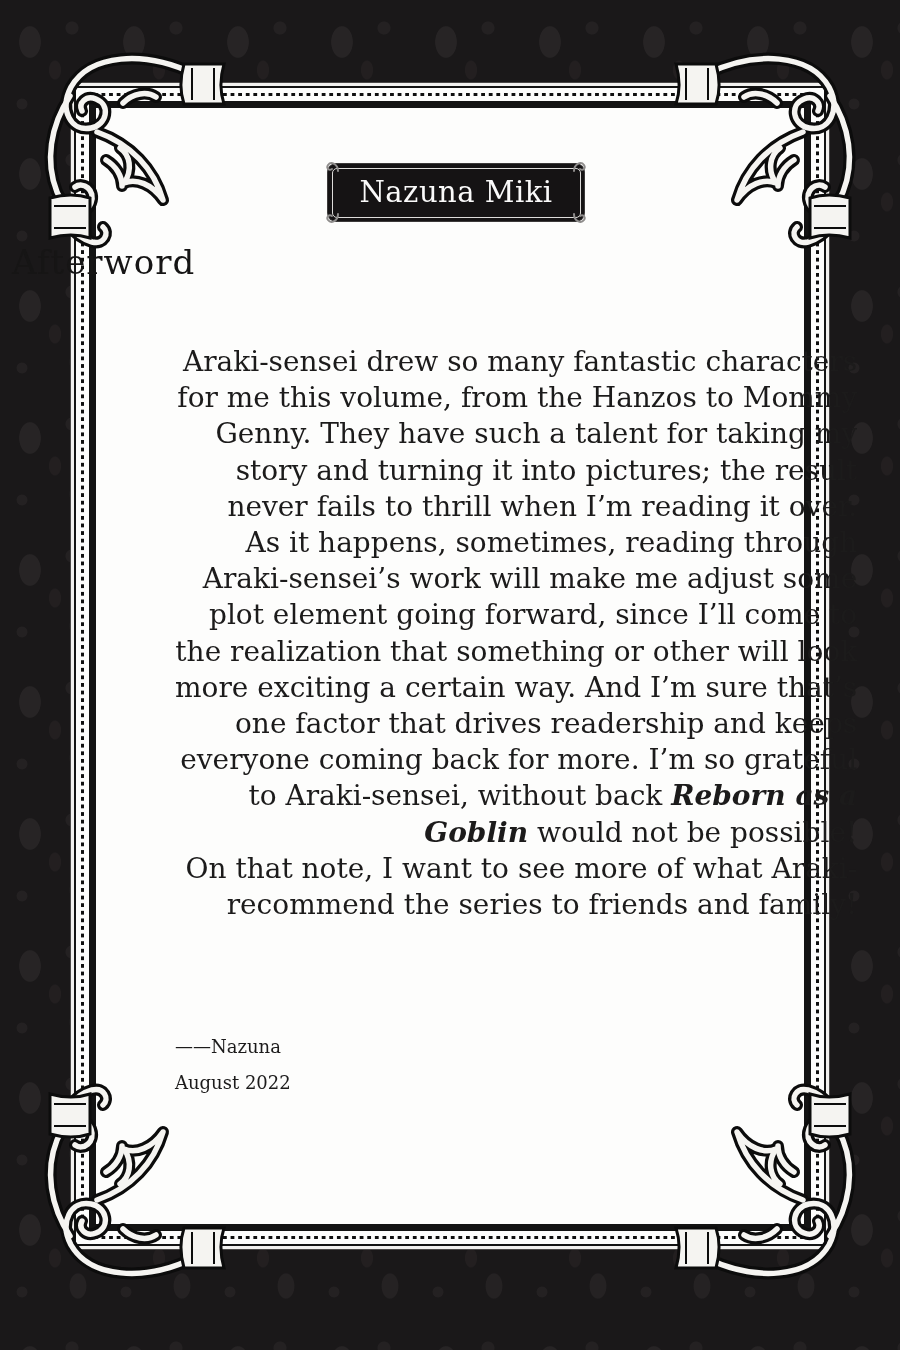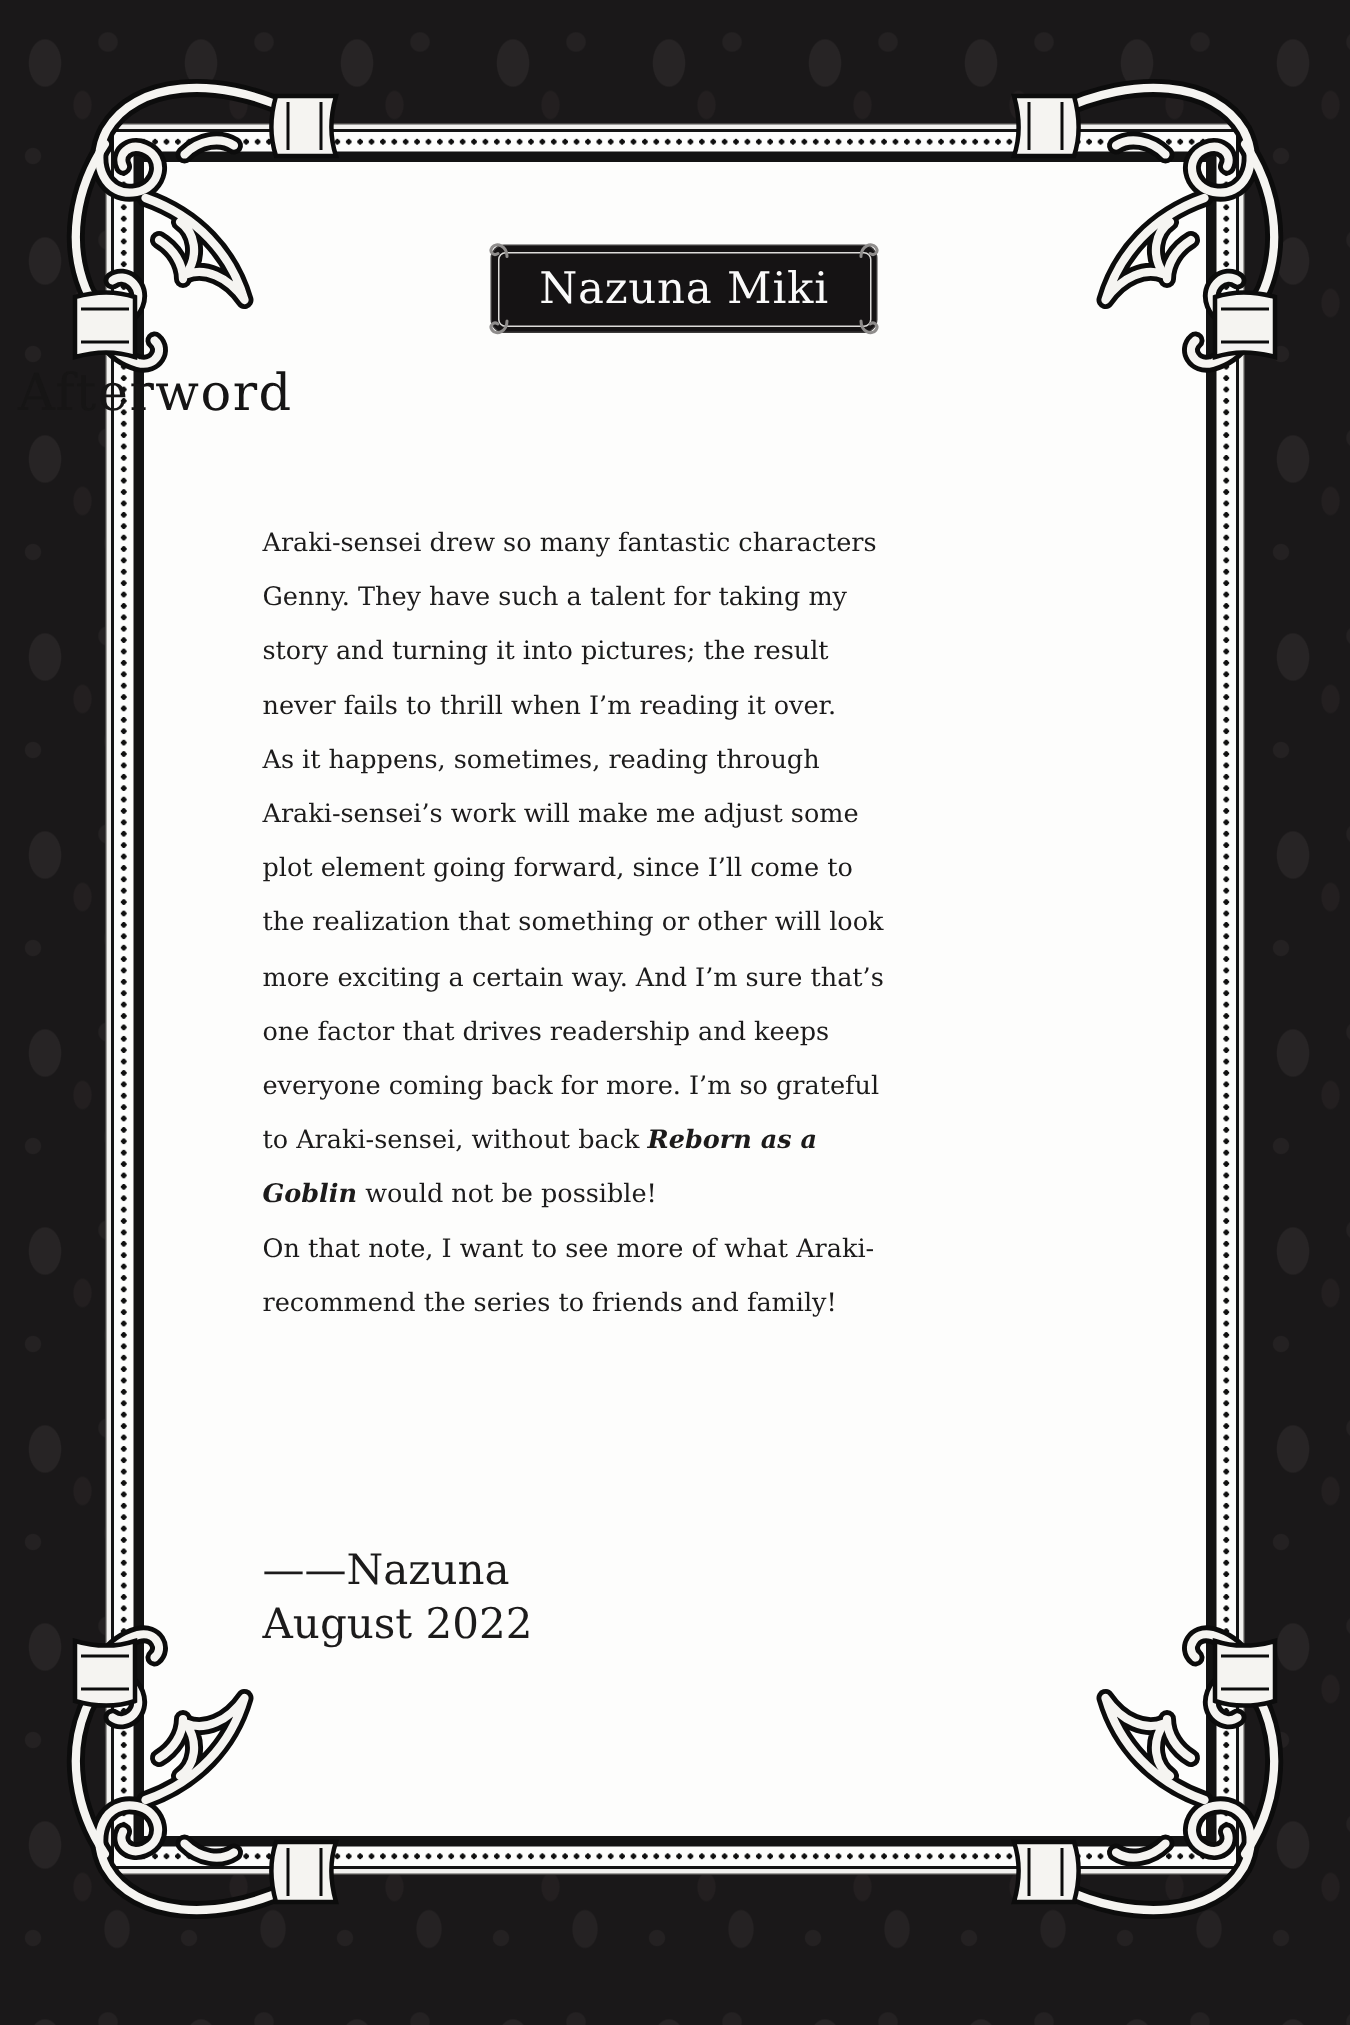--- a/index.html
+++ b/index.html
@@ -69,24 +69,24 @@
   .curl svg{display:block;}
   .curl path{fill:none;stroke:#8f8d8c;stroke-width:2;stroke-linecap:round;}
   .curl.c-tl{left:-4px;top:-5px;}
   .curl.c-tr{right:-4px;top:-5px;transform:scaleX(-1);}
   .curl.c-bl{left:-4px;bottom:-5px;transform:scaleY(-1);}
   .curl.c-br{right:-4px;bottom:-5px;transform:scale(-1,-1);}
   .title{
     position:absolute;top:242px;left:0;width:900px;margin:0;
     text-align:left;font-size:34px;font-weight:normal;color:#161515;letter-spacing:1px;
   }
-  .body-text{position:absolute;left:163px;top:344px;font-size:17px;line-height:36.2px;}
+  .body-text{position:absolute;left:163px;top:344px;font-size:28px;line-height:36.2px;text-align:right;}
   .body-text .line{white-space:nowrap;}
   .body-text em{font-style:italic;font-weight:bold;}
-  .signature{position:absolute;left:163px;top:1029px;font-size:28px;line-height:36.2px;}
+  .signature{position:absolute;left:163px;top:1029px;font-size:18px;line-height:36.2px;}
 </style>
 </head>
 <body>
 
 <div class="stage">
 
   <div class="frame">
     <div class="dots dots-top"></div>
     <div class="dots dots-bottom"></div>
     <div class="dots dots-left"></div>
@@ -214,20 +214,21 @@
     <path d="M14 12 C14 5 7 2 4 6 C2 9 5 12 8 10"></path>
   </svg>
 </span>
       <span class="badge-label">Nazuna Miki</span>
     </div>
 
     <h1 class="title">Afterword</h1>
 
     <div class="body-text">
         <div class="line"><span>Araki-sensei drew so many fantastic characters</span></div>
+        <div class="line"><span>for me this volume, from the Hanzos to Mommy</span></div>
         <div class="line"><span>Genny. They have such a talent for taking my</span></div>
         <div class="line"><span>story and turning it into pictures; the result</span></div>
         <div class="line"><span>never fails to thrill when I’m reading it over.</span></div>
         <div class="line"><span>As it happens, sometimes, reading through</span></div>
         <div class="line"><span>Araki-sensei’s work will make me adjust some</span></div>
         <div class="line"><span>plot element going forward, since I’ll come to</span></div>
         <div class="line"><span>the realization that something or other will look</span></div>
         <div class="line"><span>more exciting a certain way. And I’m sure that’s</span></div>
         <div class="line"><span>one factor that drives readership and keeps</span></div>
         <div class="line"><span>everyone coming back for more. I’m so grateful</span></div>

